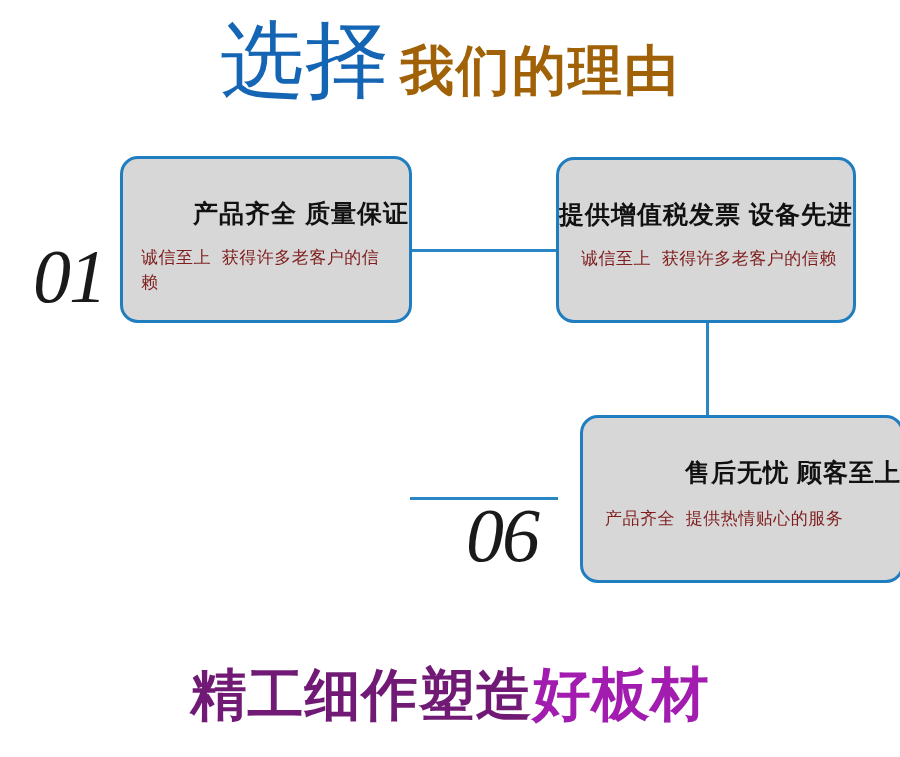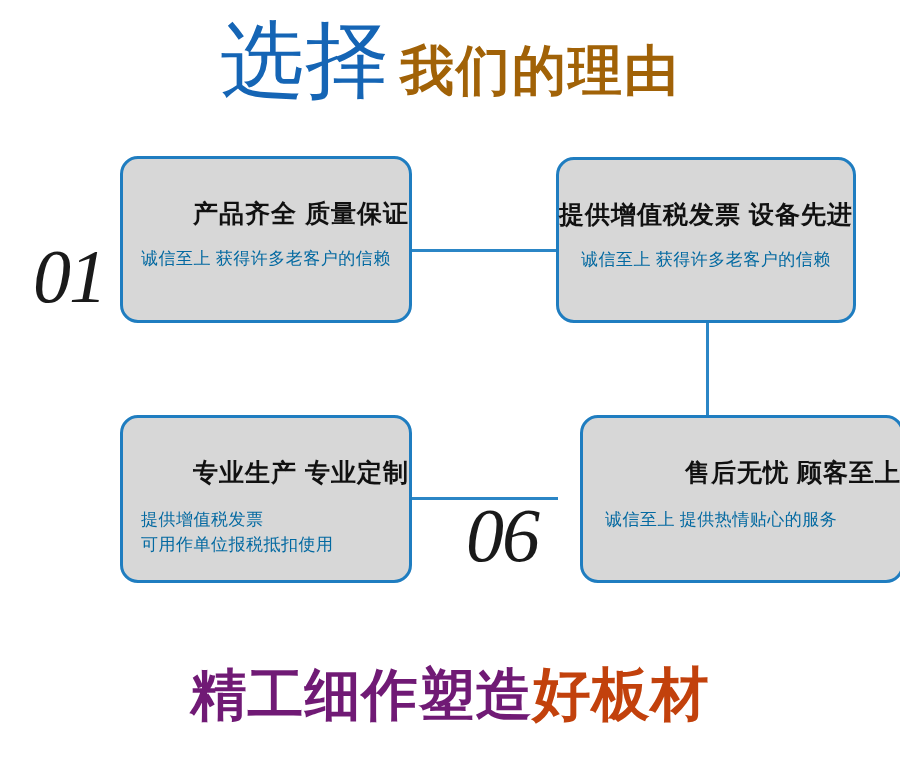--- a/index.html
+++ b/index.html
@@ -83,24 +83,24 @@
   }
   .card-01 .card-title,
   .card-04 .card-title { top: 38px; }
   .card-02 .card-title,
   .card-03 .card-title { top: 38px; }
 
   .card-body {
     position: absolute;
     left: 18px;
     right: 14px;
-    font-family: Liberation Serif, serif;
+    font-family: Liberation Mono, monospace;
     font-size: 17px;
     font-weight: 400;
-    color: #0369a1;
+    color: #7f1d1d;
     line-height: 1.45;
     letter-spacing: 0.5px;
     text-align: left;
   }
   .card-01 .card-body { top: 88px; }
   .card-02 .card-body { left: 22px; top: 88px; }
   .card-04 .card-body { top: 90px; }
   .card-03 .card-body { left: 22px; top: 90px; }
 
   
@@ -134,21 +134,21 @@
     font-weight: 700;
     color: #701a75;
     letter-spacing: 1px;
     line-height: 1;
     vertical-align: baseline;
   }
   .footer-accent {
     font-family: "DejaVu Sans", "Liberation Sans", sans-serif;
     font-size: 58px;
     font-weight: 700;
-    color: #c2410c;
+    color: #a21caf;
     letter-spacing: 1px;
     line-height: 1;
     vertical-align: baseline;
   }
 </style>
 </head>
 <body>
 
 <div id="page">
 
@@ -164,29 +164,24 @@
     <div class="card-title">产品齐全 质量保证</div>
     <div class="card-body">诚信至上 获得许多老客户的信赖</div>
   </div>
   <div class="step-num num-01">01</div>
 
   <div class="card card-02">
     <div class="card-title">提供增值税发票 设备先进</div>
     <div class="card-body">诚信至上 获得许多老客户的信赖</div>
   </div>
 
-  <div class="card card-04">
-    <div class="card-title">专业生产 专业定制</div>
-    <div class="card-body" style="white-space: pre-line;">提供增值税发票
-可用作单位报税抵扣使用</div>
-  </div>
 
   <div class="card card-03">
     <div class="card-title">售后无忧 顾客至上</div>
-    <div class="card-body">诚信至上 提供热情贴心的服务</div>
+    <div class="card-body">产品齐全 提供热情贴心的服务</div>
   </div>
   <div class="step-num num-03">06</div>
 
   <div class="footer">
     <span class="footer-dark">精工细作塑造</span><span class="footer-accent">好板材</span>
   </div>
 
 </div>
 
 </body></html>

